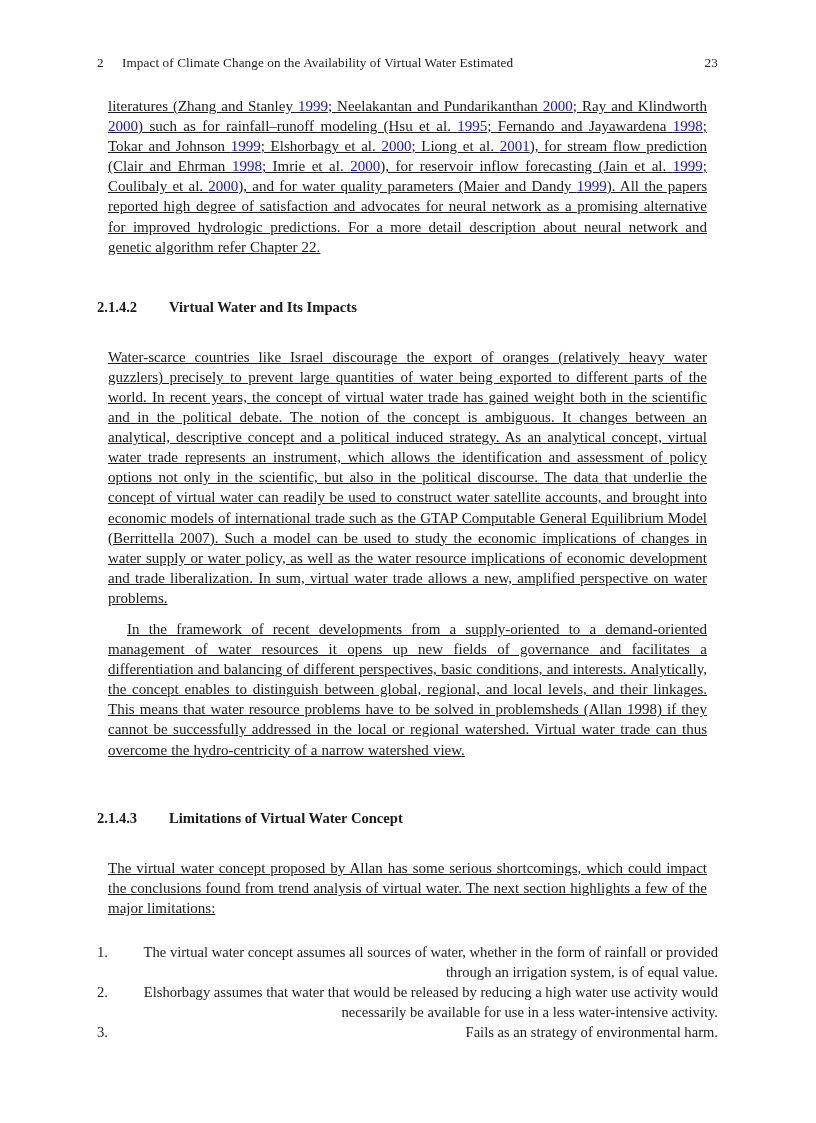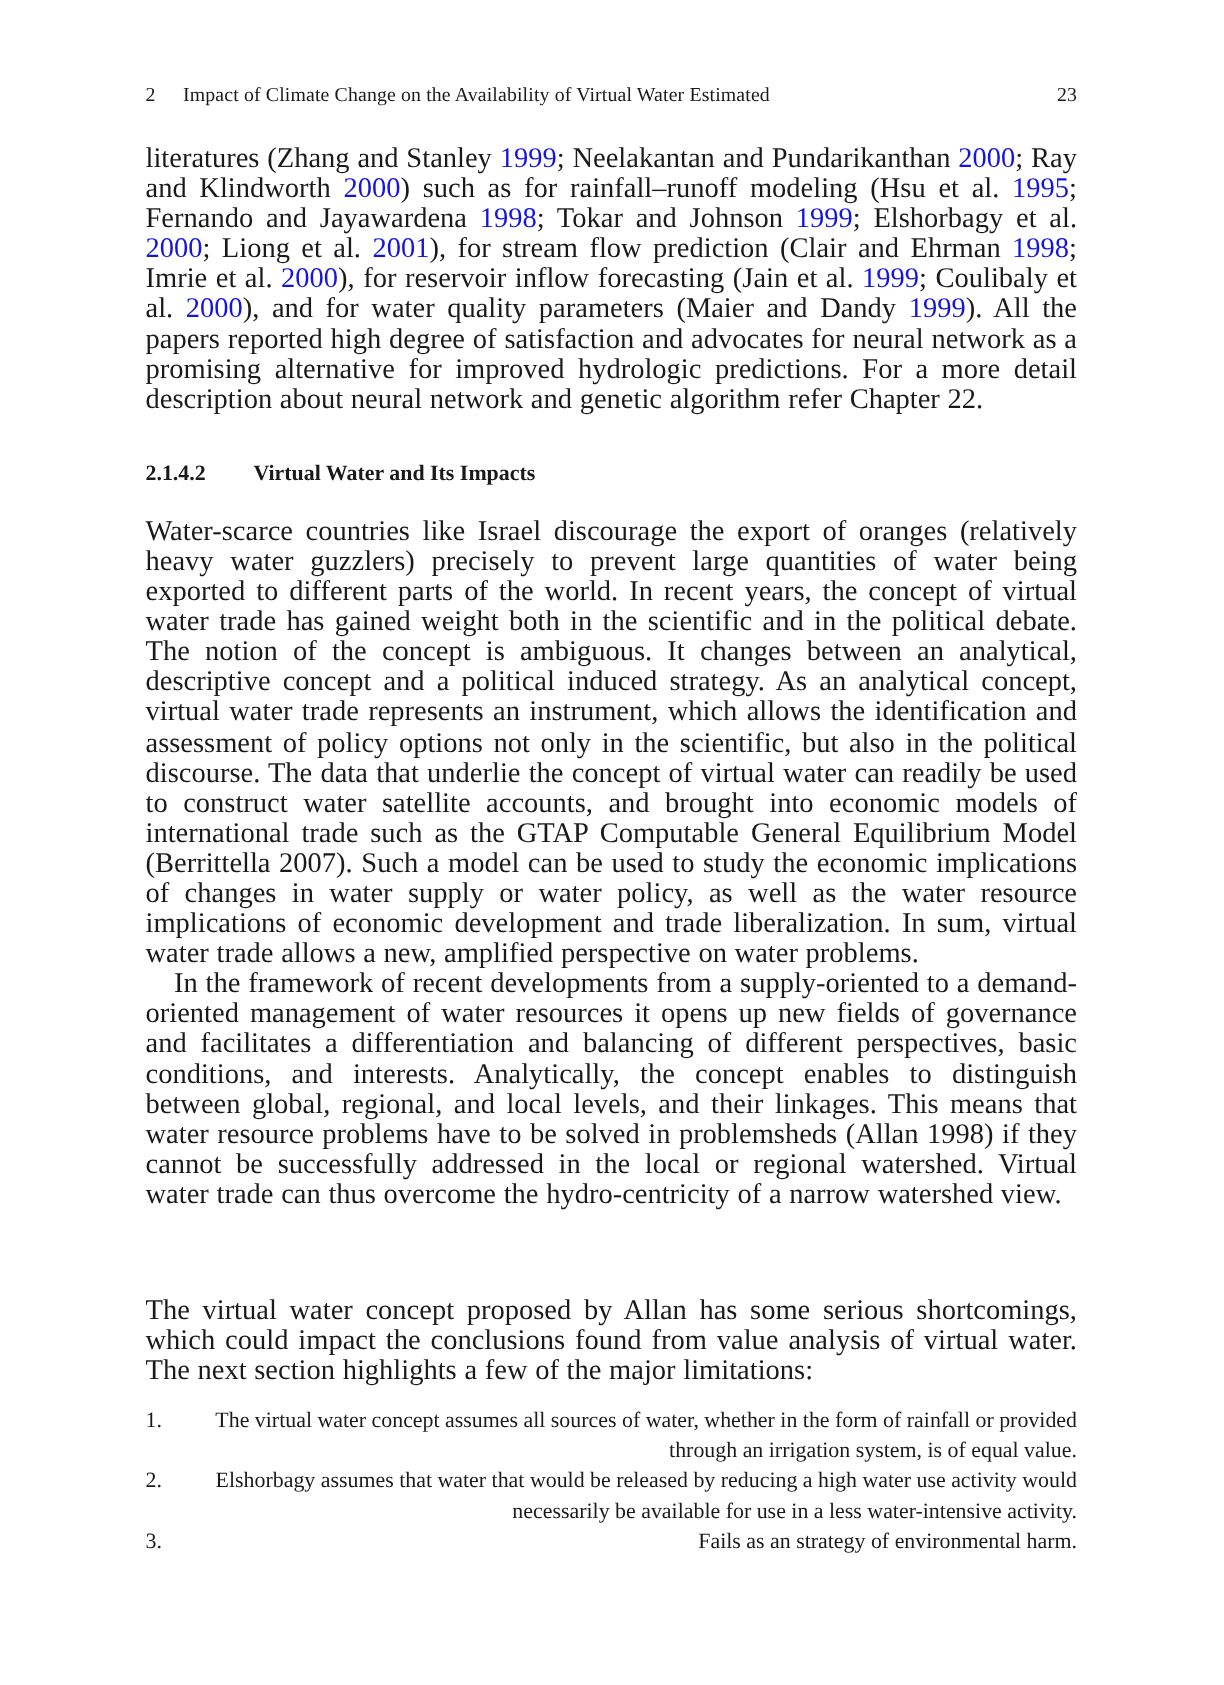--- a/index.html
+++ b/index.html
@@ -46,27 +46,28 @@
     flex: 1 1 auto;
   }
   .running-head .folio {
     flex: 0 0 auto;
     text-align: right;
     margin-left: 36px;
   }
 
   
   p.body {
-    font-size: 19px;
+    font-size: 15px;
     line-height: 20.1px;
     text-align: justify;
     text-justify: inter-word;
-    margin: 0;
+    margin: 11px;
     hyphens: none;
     word-spacing: 0.02em;
+    text-decoration: underline;
   }
   p.body.indent {
     text-indent: 19px;
   }
 
   .lnk {
     color: #1515dd;
   }
 
   
@@ -135,24 +136,28 @@
     </h2>
 
     <div class="sp-after-head"></div>
 
     <p class="body">Water-scarce countries like Israel discourage the export of oranges (relatively heavy water guzzlers) precisely to prevent large quantities of water being exported to different parts of the world. In recent years, the concept of virtual water trade has gained weight both in the scientific and in the political debate. The notion of the concept is ambiguous. It changes between an analytical, descriptive concept and a political induced strategy. As an analytical concept, virtual water trade represents an instrument, which allows the identification and assessment of policy options not only in the scientific, but also in the political discourse. The data that underlie the concept of virtual water can readily be used to construct water satellite accounts, and brought into economic models of international trade such as the GTAP Computable General Equilibrium Model (Berrittella 2007). Such a model can be used to study the economic implications of changes in water supply or water policy, as well as the water resource implications of economic development and trade liberalization. In sum, virtual water trade allows a new, amplified perspective on water problems.</p>
 
     <p class="body indent">In the framework of recent developments from a supply-oriented to a demand-oriented management of water resources it opens up new fields of governance and facilitates a differentiation and balancing of different perspectives, basic conditions, and interests. Analytically, the concept enables to distinguish between global, regional, and local levels, and their linkages. This means that water resource problems have to be solved in problemsheds (Allan 1998) if they cannot be successfully addressed in the local or regional watershed. Virtual water trade can thus overcome the hydro-centricity of a narrow watershed view.</p>
 
     <div class="sp-before-head-2"></div>
 
+    <h2 class="sec">
+      <span class="num">2.1.4.3</span>
+      <span class="title">Limitations of Virtual Water Concept</span>
+    </h2>
 
     <div class="sp-after-head"></div>
 
-    <p class="body">The virtual water concept proposed by Allan has some serious shortcomings, which could impact the conclusions found from value analysis of virtual water. The next section highlights a few of the major limitations:</p>
+    <p class="body">The virtual water concept proposed by Allan has some serious shortcomings, which could impact the conclusions found from trend analysis of virtual water. The next section highlights a few of the major limitations:</p>
 
     <div class="list-gap"></div>
 
     <ol class="limitations">
       <li>
         <span class="marker">1.</span>
         <span class="item-text">The virtual water concept assumes all sources of water, whether in the form of rainfall or provided through an irrigation system, is of equal value.</span>
       </li>
       <li>
         <span class="marker">2.</span>

